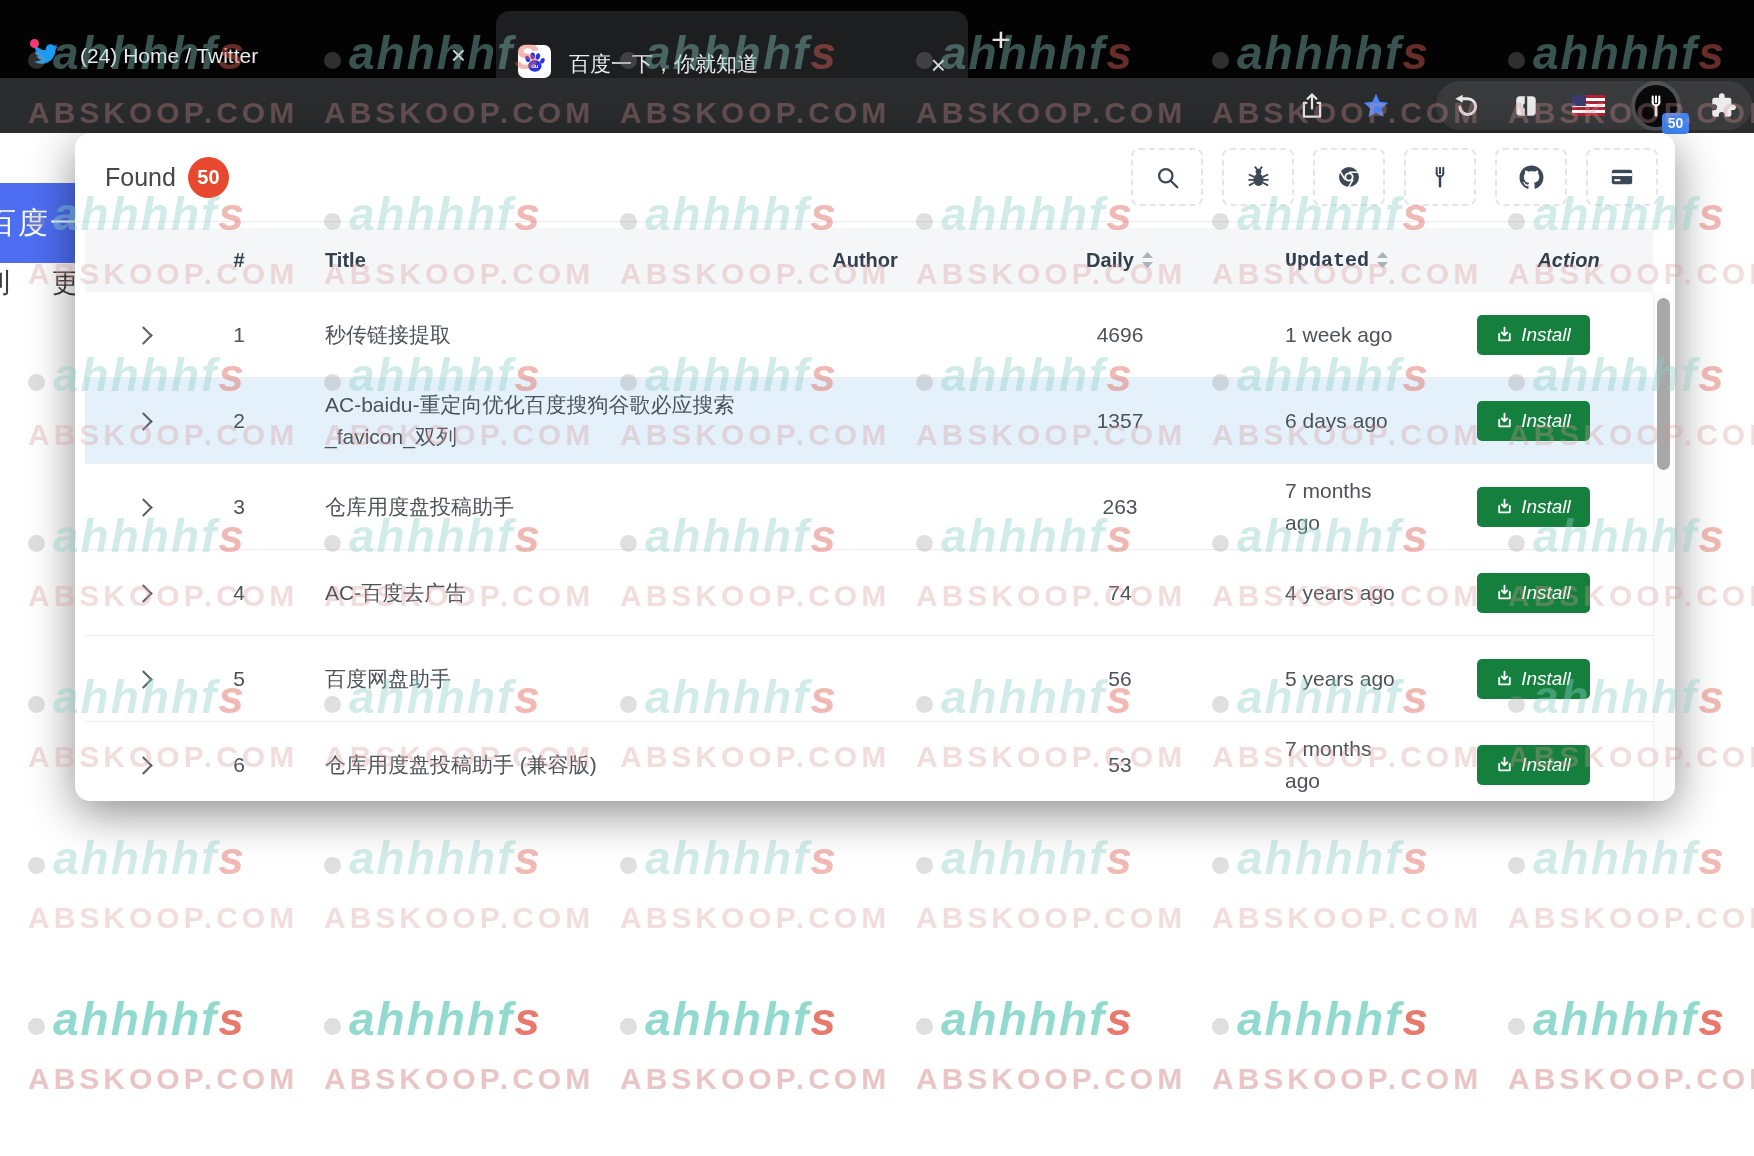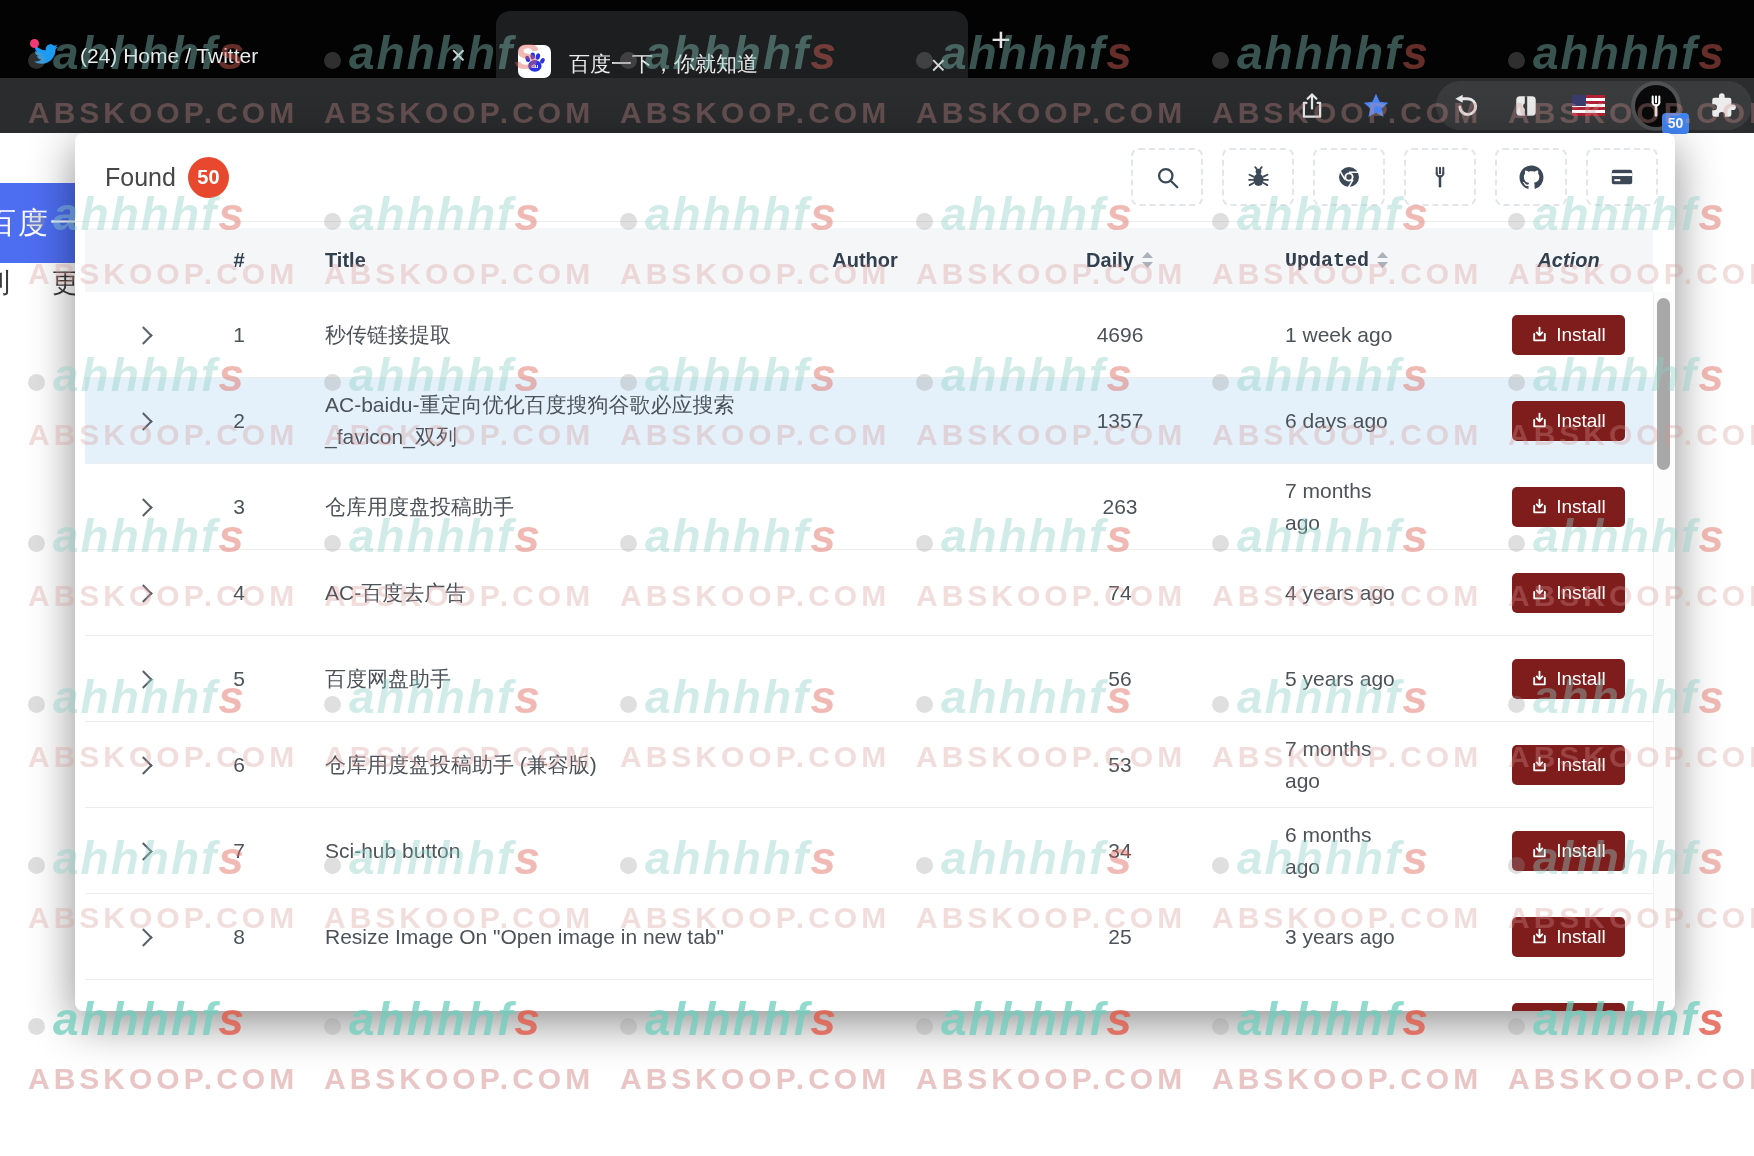--- a/index.html
+++ b/index.html
@@ -38,21 +38,21 @@
     display:flex; align-items:center; justify-content:space-between; padding:0 14px; }
   .pill-icon { width:30px; height:30px; display:flex; align-items:center; justify-content:center; }
   .flag { width:33px; height:21px; background:repeating-linear-gradient(180deg,#b22234 0 2.95px,#ffffff 2.95px 5.9px); position:relative; flex:0 0 auto; }
   .flag:after { content:""; position:absolute; left:0; top:0; width:14px; height:11px; background:#3c3b6e; }
   .fork-circle { position:relative; width:42px; height:42px; background:#0a0a0a; border-radius:50%;
     display:flex; align-items:center; justify-content:center; box-shadow:0 0 0 4px rgba(255,255,255,0.12); }
   .ext-badge { position:absolute; right:-12px; bottom:-7px; background:#4285f4; color:#fff; font-size:14px; font-weight:bold;
     padding:2px 6px; border-radius:4px; line-height:1.2; }
 
   
-  .popup { position:absolute; left:75px; top:133px; width:1600px; height:878px; background:#fff; border-radius:8px;
+  .popup { position:absolute; left:75px; top:133px; width:1600px; height:668px; background:#fff; border-radius:15px;
     box-shadow:0 12px 46px rgba(0,0,0,0.45); z-index:3; overflow:hidden; }
   .popup-header { height:89px; display:flex; align-items:center; padding:0 17px 0 30px; border-bottom:1px solid #ebedef; }
   .popup-title { display:flex; align-items:center; font-size:25px; color:#474747; }
   .count-badge { width:41px; height:41px; border-radius:50%; background:#e8492e; color:#fff; font-size:20px; font-weight:bold;
     display:inline-flex; align-items:center; justify-content:center; margin:0 12px; }
   .hdr-buttons { margin-left:auto; display:flex; gap:19px; }
   .hdr-btn { width:72px; height:58px; border:2px dashed #e2e6ea; border-radius:8px; background:#fff;
     display:flex; align-items:center; justify-content:center; cursor:pointer; }
 
   .thead, .trow { display:grid; grid-template-columns:118px 72px 500px 180px 330px 130px 1fr; align-items:center; }
@@ -65,22 +65,22 @@
   .c-title { line-height:1.5; word-break:break-word; padding-right:20px; }
   .h-author, .c-author { text-align:center; }
   .h-daily { justify-self:center; display:flex; align-items:center; gap:7px; }
   .c-daily { text-align:center; }
   .h-updated, .c-updated { padding-right:10px; }
   .h-updated { display:flex; align-items:center; gap:7px;font-family:Liberation Mono, monospace; }
   .c-updated { line-height:1.5; }
   .h-action { margin-left:97px; width:113px; text-align:center;font-style:italic; }
   .chev { display:inline-block; width:13px; height:13px; border-top:2.5px solid #5a6067; border-right:2.5px solid #5a6067;
     transform:rotate(45deg); justify-self:center; margin-left:52px; cursor:pointer; }
-  .install { margin-left:97px; width:113px; height:40px; background:#7f1d1d; border:none; border-radius:5px; color:#fff;
-    font-size:19px; font-family:"Liberation Sans",sans-serif; display:flex; align-items:center; justify-content:center; gap:8px; cursor:pointer; }
+  .install { margin-left:62px; width:113px; height:40px; background:#15803d; border:none; border-radius:5px; color:#fff;
+    font-size:19px; font-family:"Liberation Sans",sans-serif; display:flex; align-items:center; justify-content:center; gap:8px; cursor:pointer;font-style:italic; }
 
   .scrollbar { position:absolute; left:1578px; top:159px; width:19px; height:744px; background:#fcfcfc; border-left:1px solid #f1f1f1; }
   .sthumb { position:absolute; left:3px; top:6px; width:13px; height:172px; background:#a8a8a8; border-radius:7px; }
 
   
   .wm { position:absolute; inset:0; z-index:10; pointer-events:none; overflow:hidden; }
   .wm-tile { position:absolute; white-space:nowrap; }
   .wm-l1 { font-size:46px; font-weight:bold; font-style:italic; letter-spacing:2px; line-height:46px;
     color:rgba(139,208,197,0.40); }
   .wm-l1 .wm-s { color:rgba(225,100,88,0.45); }

